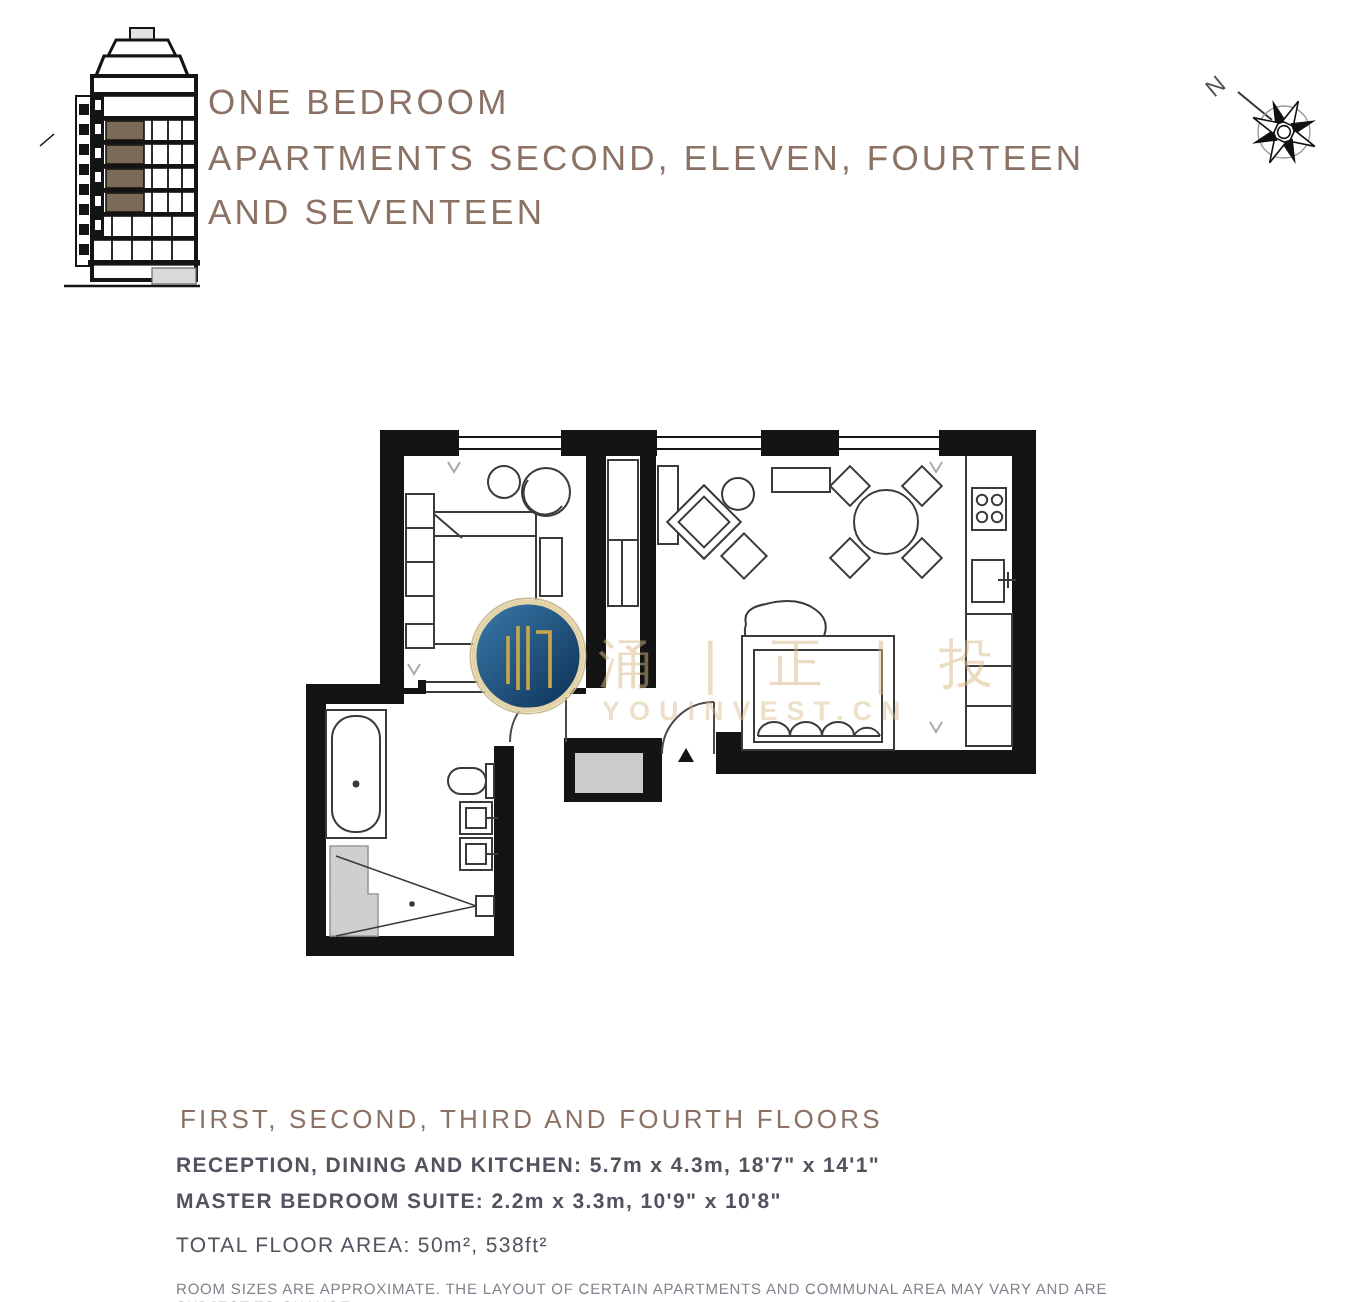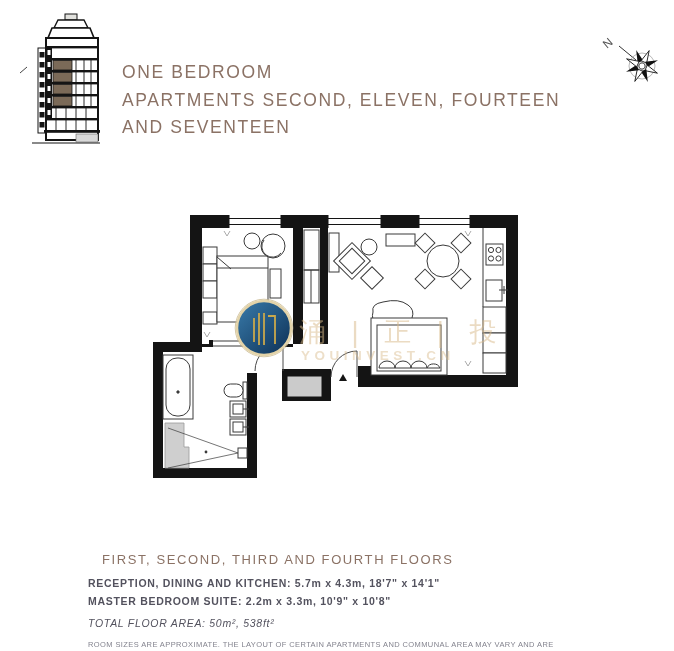--- a/index.html
+++ b/index.html
@@ -1,40 +1,39 @@
 <!DOCTYPE html>
 <html><head>
 <meta charset="utf-8">
 <style>
   html,body{margin:0;padding:0;background:#fff;}
   body{
     width:674px;height:651px;position:relative;overflow:hidden;
     font-family:"Liberation Sans", sans-serif;
   }
   .title-block{
-    position:absolute;left:122px;top:38px;
+    position:absolute;left:104px;top:38px;
     color:#8b7265;font-size:17.5px;line-height:27.5px;
-    letter-spacing:1.6px;font-weight:300;margin-top:21px;
+    letter-spacing:1.6px;font-weight:300;
   }
   .building-icon{position:absolute;left:18px;top:12px;}
   .compass{position:absolute;left:598px;top:30px;}
   .plan{position:absolute;left:150px;top:205px;}
   .details-block{position:absolute;left:88px;top:552px;width:480px;}
   .floors-heading{
-    margin:0 0 10px 14px;color:#8b7265;font-size:13px;font-weight:300;
+    margin:0 0 10px 2px;color:#8b7265;font-size:13px;font-weight:300;
     letter-spacing:1.6px;
   }
   .dim-line{
     margin:0 0 6px 0;color:#53525e;font-size:10.5px;font-weight:700;
     letter-spacing:0.7px;
   }
   .total-line{
     margin:10px 0 0 0;color:#53525e;font-size:10.5px;font-weight:400;
     letter-spacing:0.7px;
-    font-style:italic;
   }
   .disclaimer{
     margin:11px 0 0 0;color:#83838e;font-size:7.5px;font-weight:400;
     letter-spacing:0.4px;
   }
   svg text.wm-cn{
     font-family:"DejaVu Sans", sans-serif;
     font-size:27px;letter-spacing:8px;fill:#d8b988;opacity:.5;
   }
   svg text.wm-en{

